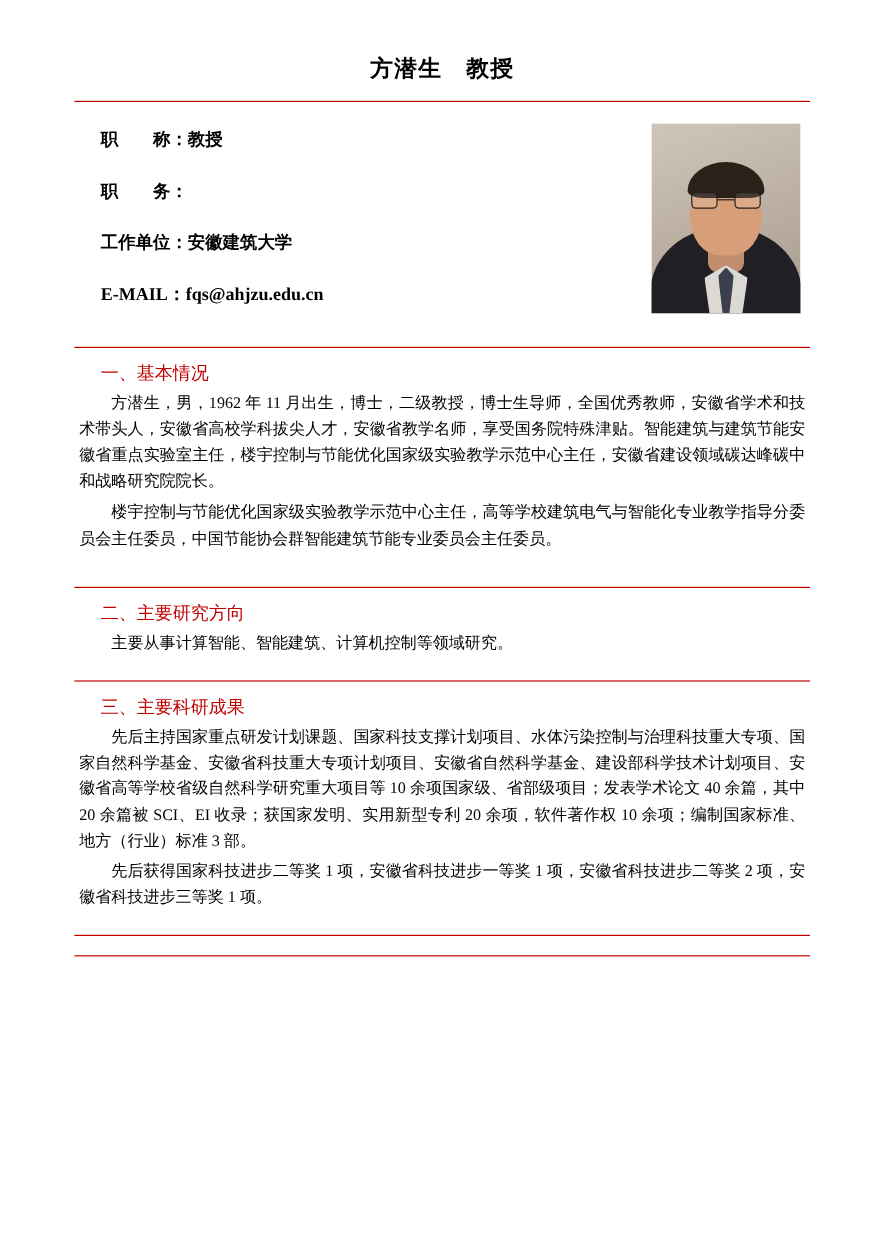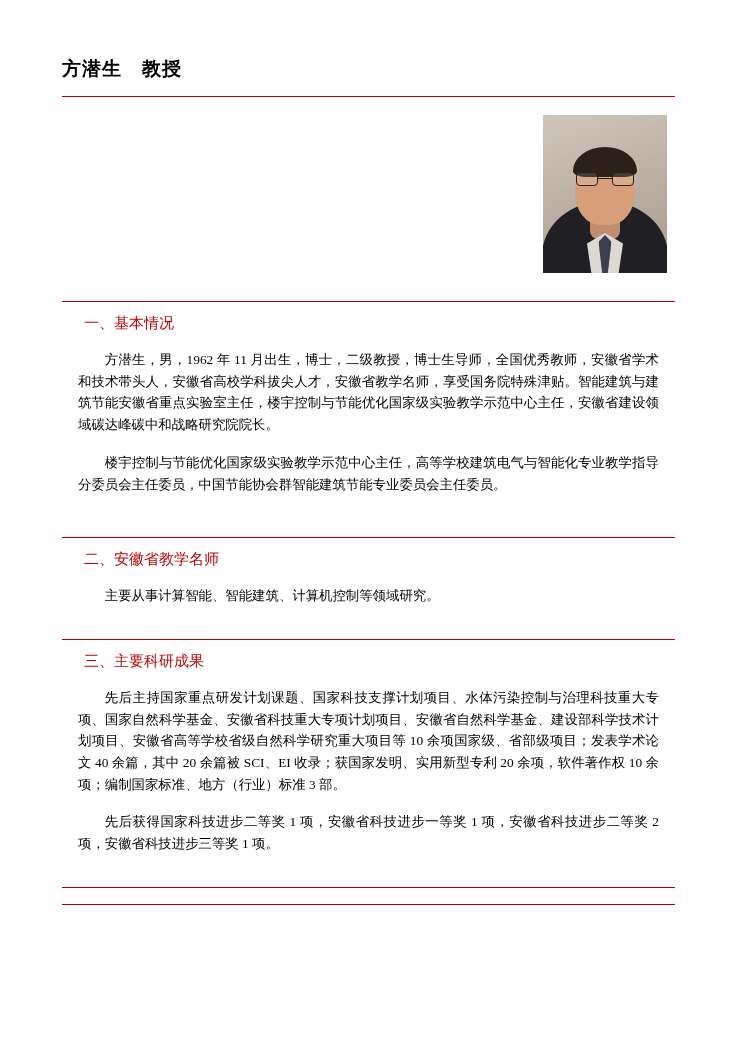--- a/index.html
+++ b/index.html
@@ -16,25 +16,25 @@
     overflow: hidden;
   }
   .page {
     width: 737px;
     height: 1043px;
     box-sizing: border-box;
     padding: 0 62px;
     position: relative;
   }
   .title {
-    text-align: left;
+    text-align: center;
     font-size: 19px;
     font-weight: bold;
     letter-spacing: 1px;
-    padding-top: 56px;
+    padding-top: 44px;
     padding-bottom: 14px;
     font-family: "Liberation Sans", "DejaVu Sans", sans-serif;
   }
   .hr-red {
     border: none;
     border-top: 1.6px solid #c00000;
     margin: 0;
   }
   .hr-red-thin {
     border: none;
@@ -169,36 +169,50 @@
     color: #c00000;
     font-weight: normal;
     font-size: 15px;
     font-family: "Liberation Sans", "DejaVu Sans", sans-serif;
     margin: 12px 0 4px 22px;
   }
   .para {
     font-size: 13.4px;
     line-height: 1.62;
     text-indent: 2em;
-    margin: 16px;
+    margin: 4px;
     text-align: justify;
     font-family: Liberation Serif, serif;
   }
   .spacer-sm { height: 16px; }
   .spacer-md { height: 26px; }
 </style>
 </head>
 <body>
 
 <div class="page">
 
   <div class="title">方潜生　教授</div>
   <hr class="hr-red">
 
   <div class="info-block">
+    <div class="info-list">
+      <div class="info-row">
+        <span>职　　称：</span><span>教授</span>
+      </div>
+      <div class="info-row">
+        <span>职　　务：</span><span></span>
+      </div>
+      <div class="info-row">
+        <span>工作单位：</span><span>安徽建筑大学</span>
+      </div>
+      <div class="info-row email">
+        <span>E-MAIL：</span><span>fqs@ahjzu.edu.cn</span>
+      </div>
+    </div>
 
     <div class="photo">
       <div class="bg"></div>
       <div class="suit"></div>
       <div class="neck"></div>
       <div class="shirt"></div>
       <div class="tie"></div>
       <div class="head"></div>
       <div class="hair"></div>
       <div class="glasses">
@@ -214,21 +228,21 @@
   <div class="section">
     <div class="sec-head">一、基本情况</div>
     <p class="para">方潜生，男，1962 年 11 月出生，博士，二级教授，博士生导师，全国优秀教师，安徽省学术和技术带头人，安徽省高校学科拔尖人才，安徽省教学名师，享受国务院特殊津贴。智能建筑与建筑节能安徽省重点实验室主任，楼宇控制与节能优化国家级实验教学示范中心主任，安徽省建设领域碳达峰碳中和战略研究院院长。</p>
     <p class="para">楼宇控制与节能优化国家级实验教学示范中心主任，高等学校建筑电气与智能化专业教学指导分委员会主任委员，中国节能协会群智能建筑节能专业委员会主任委员。</p>
   </div>
 
   <div class="spacer-md"></div>
   <hr class="hr-red-thin">
 
   <div class="section">
-    <div class="sec-head">二、安徽省教学名师</div>
+    <div class="sec-head">二、主要研究方向</div>
     <p class="para">主要从事计算智能、智能建筑、计算机控制等领域研究。</p>
   </div>
 
   <div class="spacer-sm"></div>
   <hr class="hr-red-thin">
 
   <div class="section">
     <div class="sec-head">三、主要科研成果</div>
     <p class="para">先后主持国家重点研发计划课题、国家科技支撑计划项目、水体污染控制与治理科技重大专项、国家自然科学基金、安徽省科技重大专项计划项目、安徽省自然科学基金、建设部科学技术计划项目、安徽省高等学校省级自然科学研究重大项目等 10 余项国家级、省部级项目；发表学术论文 40 余篇，其中 20 余篇被 SCI、EI 收录；获国家发明、实用新型专利 20 余项，软件著作权 10 余项；编制国家标准、地方（行业）标准 3 部。</p>
     <p class="para">先后获得国家科技进步二等奖 1 项，安徽省科技进步一等奖 1 项，安徽省科技进步二等奖 2 项，安徽省科技进步三等奖 1 项。</p>

